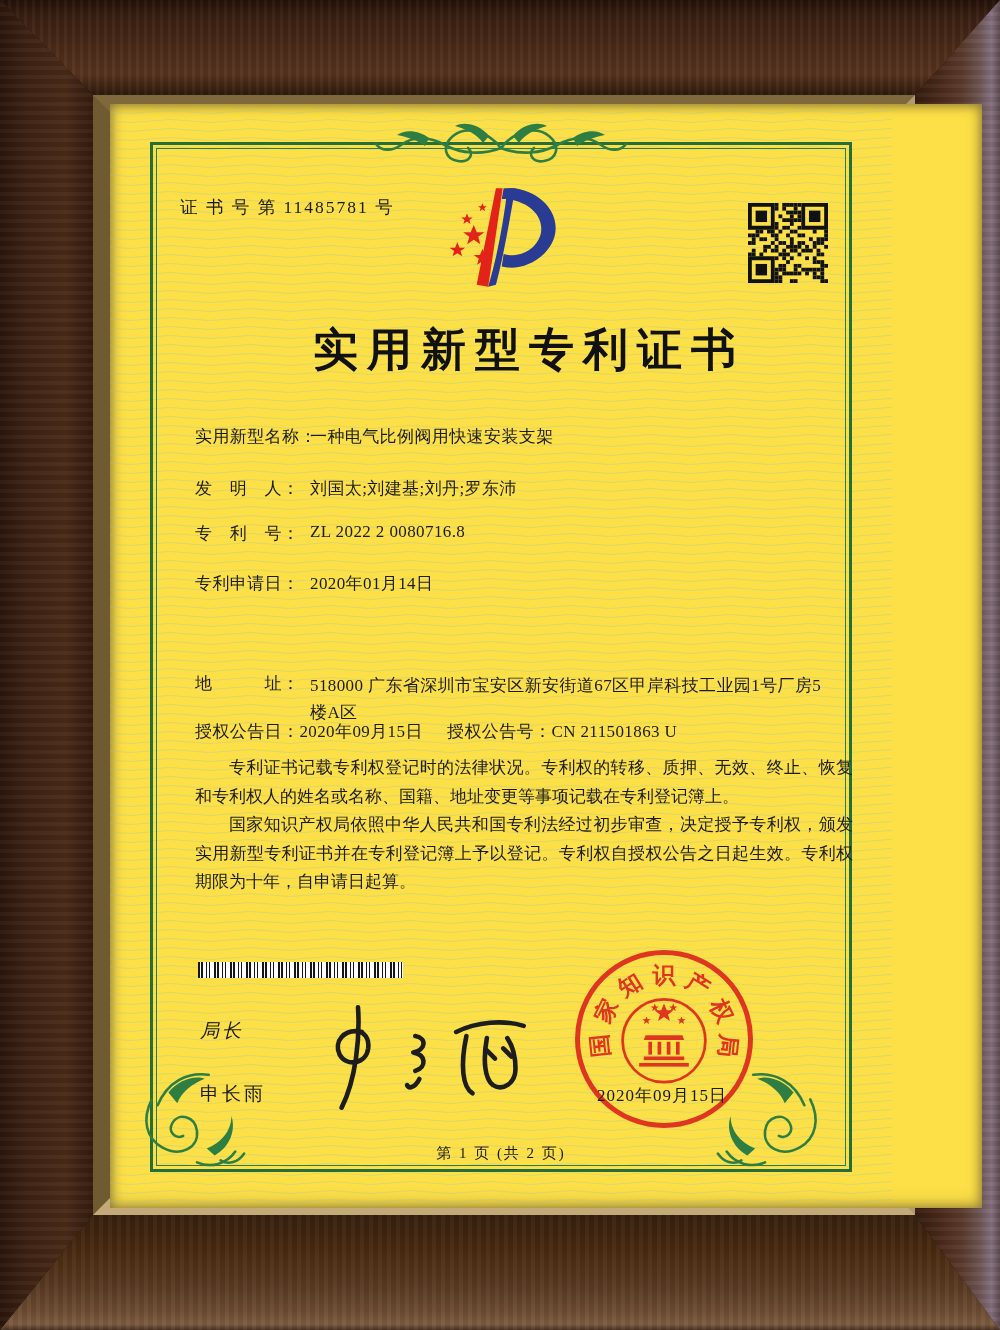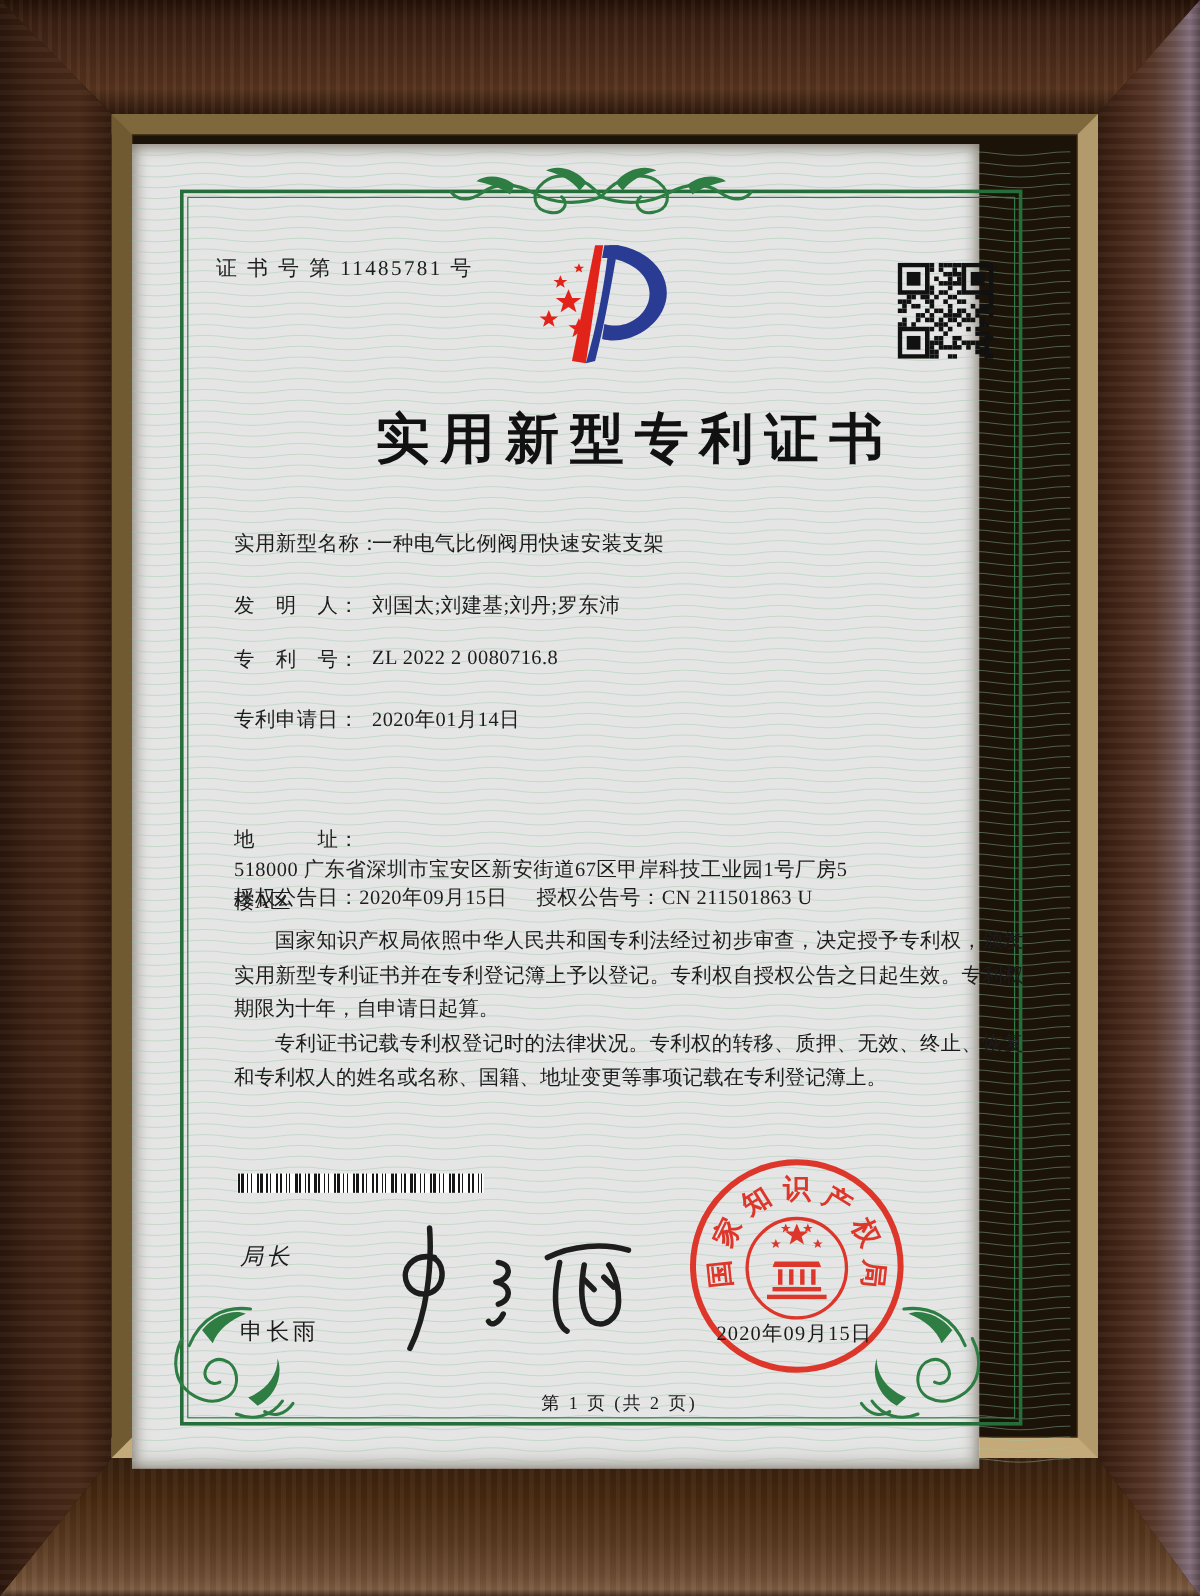--- a/index.html
+++ b/index.html
@@ -20,22 +20,22 @@
     background:repeating-linear-gradient(0deg,rgba(255,255,255,.03) 0 4px,rgba(0,0,0,.05) 4px 9px),
       linear-gradient(90deg,#2b160c 0,#3d2214 30%,#4a2a18 70%,#331c0f 100%);}
   .f-right{right:0;top:0;width:85px;height:1330px;
     clip-path:polygon(100% 0,100% 100%,0 calc(100% - 115px),0 95px);
     background:repeating-linear-gradient(0deg,rgba(255,255,255,.03) 0 4px,rgba(0,0,0,.05) 4px 9px),
       linear-gradient(90deg,#331c0f 0,#49291a 28%,#5a3a2c 55%,#6d5553 76%,#84707f 90%,#5d4a50 100%);}
   .gold-lip{position:absolute;top:95px;left:93px;right:85px;bottom:115px;
     border:17px solid;border-color:#7e683c #b29a6d #c3aa78 #6f5a32;box-sizing:border-box;}
   .gold-lip::after{content:"";position:absolute;inset:0;border:1px solid rgba(80,60,25,.55);}
   
-  .paper{position:absolute;left:110px;top:120px;width:706px;height:1104px;
-    background:#e5e5e5;box-shadow:inset 0 3px 12px rgba(80,70,50,.35),inset 0 -5px 16px rgba(95,85,65,.30),
+  .paper{position:absolute;left:110px;top:104px;width:872px;height:1104px;
+    background:#fde047;box-shadow:inset 0 3px 12px rgba(80,70,50,.35),inset 0 -5px 16px rgba(95,85,65,.30),
     inset 3px 0 10px rgba(80,70,50,.22),inset -3px 0 10px rgba(80,70,50,.22);color:#1c1c1c;}
   .guilloche{position:absolute;left:0;top:0;width:782px;height:1104px;}
   .guilloche path{stroke:#9cc7a6;stroke-width:.8;fill:none;opacity:.45;}
   .border-outer{position:absolute;left:40px;top:38px;width:702px;height:1030px;
     border:3px solid #256e3a;box-sizing:border-box;}
   .border-inner{position:absolute;inset:3px;border:1px solid #2f7d46;}
   .ornament{position:absolute;}
   .ornament path{stroke:#2e7d43;fill:none;stroke-width:2.6;stroke-linecap:round;}
   .ornament .leaf{fill:#2e7d43;stroke:none;}
   
@@ -60,21 +60,21 @@
       #161616 8px 9px,#fff 9px 11px,#161616 11px 12px,#fff 12px 16px);}
   .signer-title{position:absolute;left:90px;top:914px;font-size:19px;letter-spacing:3px;font-style:italic;}
   .signer-name{position:absolute;left:90px;top:953px;font-size:19px;letter-spacing:3px;margin-top:24px;}
   .signature{position:absolute;left:203px;top:893px;width:225px;height:118px;}
   .signature path{stroke:#1d1d1d;stroke-width:4.5;fill:none;stroke-linecap:round;stroke-linejoin:round;}
   .seal{position:absolute;left:465px;top:846px;width:178px;height:178px;opacity:.93;}
   .seal-ring{position:absolute;inset:0;border:5px solid #dd2a1e;border-radius:50%;box-sizing:border-box;}
   .seal-arc span{position:absolute;left:50%;top:50%;font-size:23px;font-weight:700;color:#dd2a1e;}
   .emblem{position:absolute;left:43px;top:40px;width:92px;height:98px;}
   .seal-date{position:absolute;left:487px;top:980px;width:180px;font-size:17px;letter-spacing:1px;color:#1a1a1a;}
-  .footer{position:absolute;left:40px;top:1040px;width:702px;text-align:center;font-size:15px;letter-spacing:2px;padding-left:15px;}
+  .footer{position:absolute;left:40px;top:1040px;width:702px;text-align:center;font-size:15px;letter-spacing:2px;}
 </style>
 </head>
 <body>
 
 <div class="scene">
   <div class="f-side f-top"></div>
   <div class="f-side f-bottom"></div>
   <div class="f-side f-left"></div>
   <div class="f-side f-right"></div>
   <div class="gold-lip"></div>
@@ -309,22 +309,22 @@
       <span class="flabel">地　　　址：</span><span class="fvalue wrap">518000 广东省深圳市宝安区新安街道67区甲岸科技工业园1号厂房5楼A区</span>
     </div>
     <div class="frow" style="top:616px">
       <span>授权公告日：</span><span>2020年09月15日</span>
       <span class="grant-pair2">
         <span>授权公告号：</span><span>CN 211501863 U</span>
       </span>
     </div>
 
     <div class="bodytext">
+      <p>专利证书记载专利权登记时的法律状况。专利权的转移、质押、无效、终止、恢复和专利权人的姓名或名称、国籍、地址变更等事项记载在专利登记簿上。</p>
       <p>国家知识产权局依照中华人民共和国专利法经过初步审查，决定授予专利权，颁发实用新型专利证书并在专利登记簿上予以登记。专利权自授权公告之日起生效。专利权期限为十年，自申请日起算。</p>
-      <p>专利证书记载专利权登记时的法律状况。专利权的转移、质押、无效、终止、恢复和专利权人的姓名或名称、国籍、地址变更等事项记载在专利登记簿上。</p>
     </div>
 
     <div class="barcode"></div>
 
     <div class="signer-title">局长</div>
     <div class="signer-name">申长雨</div>
 
     <svg class="signature" viewBox="0 0 220 115">
       <path d="M48,34 C30,30 20,44 26,56 C32,68 52,66 54,50 C55,40 50,34 44,34"></path>
       <path d="M44,10 C46,40 42,80 28,108"></path>

